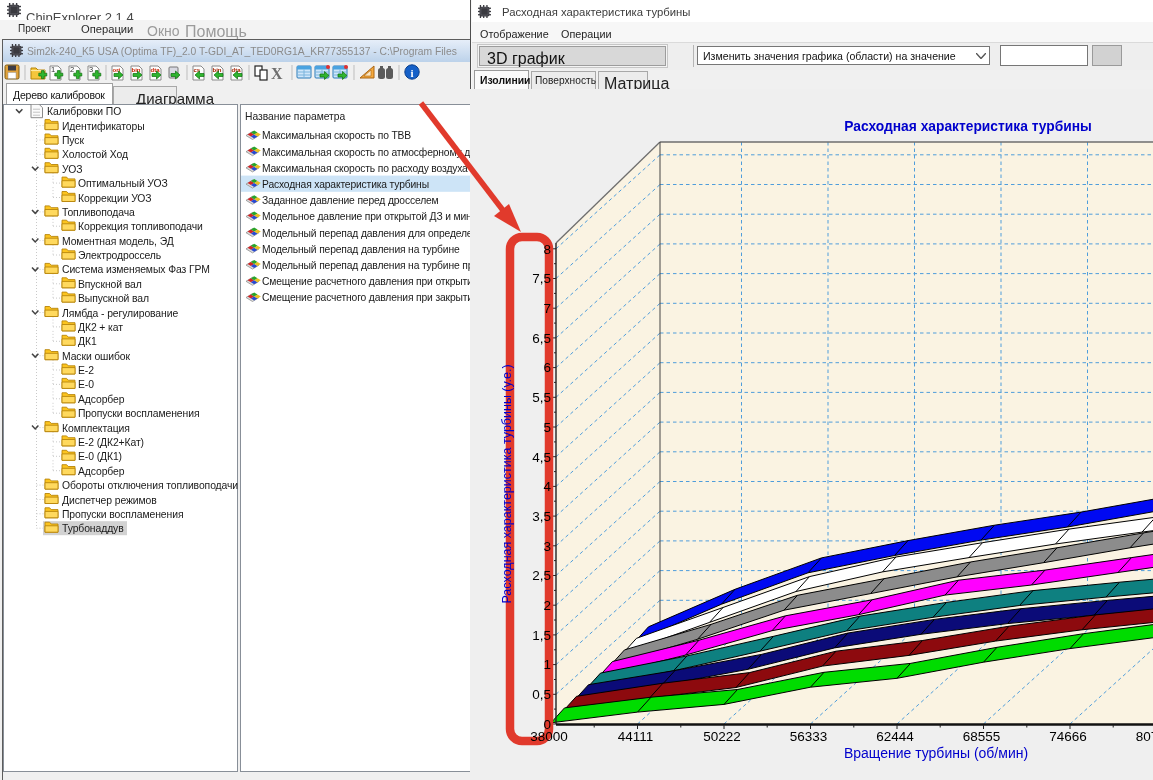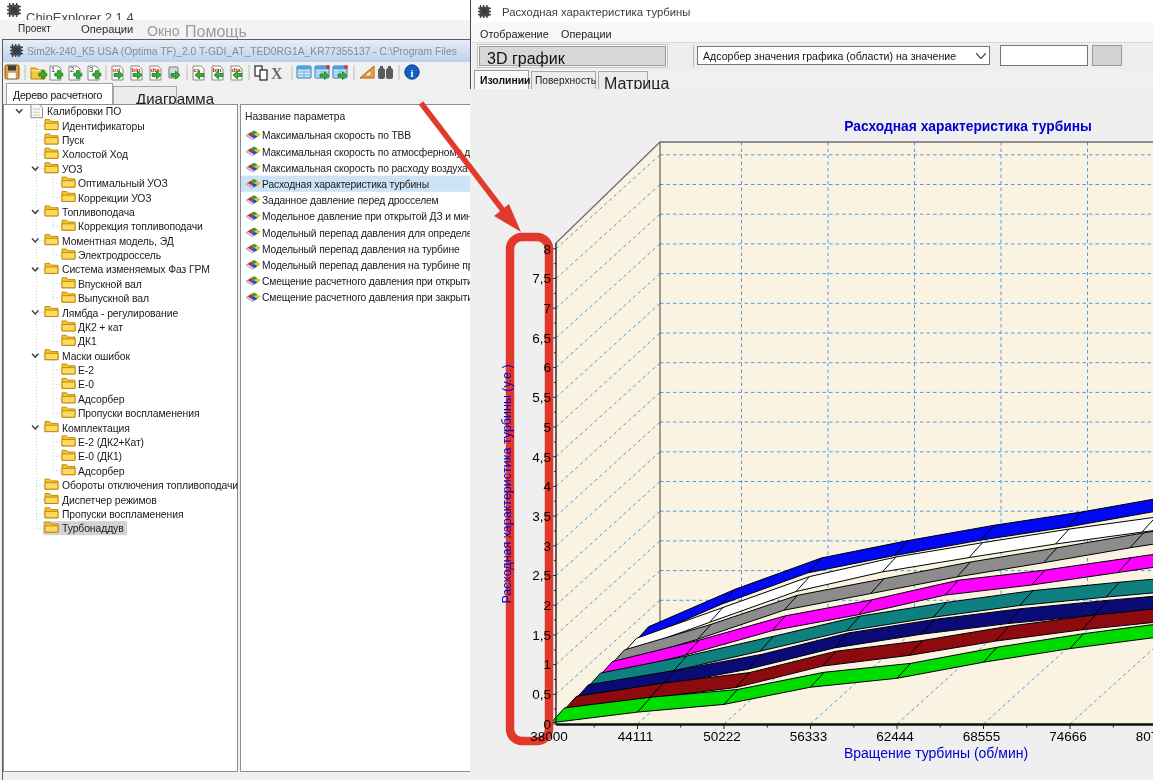--- a/index.html
+++ b/index.html
@@ -114,21 +114,21 @@
     <line x1="187" y1="3" x2="187" y2="18" stroke="#bdbdbd"></line>
     <line x1="249" y1="3" x2="249" y2="18" stroke="#bdbdbd"></line>
     <line x1="292" y1="3" x2="292" y2="18" stroke="#bdbdbd"></line>
     <line x1="354" y1="3" x2="354" y2="18" stroke="#bdbdbd"></line>
     <line x1="399" y1="3" x2="399" y2="18" stroke="#bdbdbd"></line>
   </svg>
 <div class="abs" style="left:3px;top:84px;width:477px;height:20px;background:#f0f0f0"></div>
 <div class="abs" style="left:113px;top:86px;width:64px;height:18px;background:#ececec;border:1px solid #a8a8a8;border-bottom:none"></div>
 <div class="abs txt" style="left:136px;top:90px;font-size:15px;color:#222">Диаграмма</div>
 <div class="abs" style="left:6px;top:83px;width:107px;height:21px;background:#ffffff;border:1px solid #a0a0a0;border-bottom:none"></div>
-<div class="abs txt" style="left:13px;top:89px;font-size:10.5px;letter-spacing:-0.2px;color:#111">Дерево расчетного</div>
+<div class="abs txt" style="left:13px;top:89px;font-size:10.5px;letter-spacing:-0.2px;color:#111">Дерево калибровок</div>
 <div class="abs" style="left:3px;top:104px;width:235px;height:668px;background:#fff;border:1px solid #888f98"></div>
 <div class="abs" style="left:240px;top:104px;width:233px;height:668px;background:#fff;border:1px solid #888f98"></div>
 <svg class="abs" style="left:3px;top:104px" width="235" height="668" viewBox="0 0 235 668">
     <g stroke="#c9c9c9" stroke-width="1" stroke-dasharray="1,2">
       <line x1="33.5" y1="16" x2="33.5" y2="424.2"></line>
       <line x1="33.5" y1="21.6" x2="41" y2="21.6"></line>
       <line x1="33.5" y1="36.0" x2="41" y2="36.0"></line>
       <line x1="33.5" y1="50.3" x2="41" y2="50.3"></line>
       <line x1="33.5" y1="64.7" x2="41" y2="64.7"></line>
       <line x1="50" y1="79.1" x2="58" y2="79.1"></line>
@@ -384,21 +384,21 @@
   </svg>
 <div class="abs txt" style="left:502px;top:6px;font-size:11.3px;color:#3c3c3c">Расходная характеристика турбины</div>
 <div class="abs txt" style="left:480px;top:28px;font-size:10.8px;color:#1e1e1e">Отображение</div>
 <div class="abs txt" style="left:561px;top:28px;font-size:10.8px;color:#1e1e1e">Операции</div>
 <div class="abs" style="left:472px;top:42px;width:681px;height:28px;background:#eeeeee;border-top:1px solid #dadada"></div>
 <div class="abs" style="left:477px;top:44px;width:191px;height:24px;background:#f4f4f4;border:1px solid #c6c6c6"></div>
 <div class="abs" style="left:479px;top:46px;width:187px;height:20px;background:#d8d8d8;border:1px solid #9c9c9c"></div>
 <div class="abs txt" style="left:487px;top:50px;font-size:16px;color:#111">3D график</div>
 <div class="abs" style="left:693px;top:45px;width:1px;height:22px;background:#b5b5b5"></div>
 <div class="abs" style="left:697px;top:46px;width:293px;height:19px;background:#fff;border:1px solid #767676"></div>
-<div class="abs txt" style="left:703px;top:50px;font-size:10.6px;color:#111">Адсорбер значения графика (области) на значение</div>
+<div class="abs txt" style="left:703px;top:50px;font-size:10.6px;color:#111">Изменить значения графика (области) на значение</div>
 <svg class="abs" style="left:976px;top:53px" width="10" height="6">
     <path d="M0 0 l5 5.5 5-5.5" fill="none" stroke="#555" stroke-width="1.4"></path>
   </svg>
 <div class="abs" style="left:1000px;top:45px;width:88px;height:21px;background:#fff;border:1px solid #767676"></div>
 <div class="abs" style="left:1092px;top:45px;width:30px;height:21px;background:#d2d2d2;border:1px solid #9a9a9a"></div>
 <div class="abs" style="left:472px;top:70px;width:681px;height:19px;background:#f0f0f0"></div>
 <div class="abs" style="left:531px;top:71px;width:65px;height:18px;background:#ececec;border:1px solid #a8a8a8;border-bottom:none"></div>
 <div class="abs txt" style="left:535px;top:75px;font-size:10.2px;color:#222">Поверхность</div>
 <div class="abs" style="left:598px;top:71px;width:50px;height:18px;background:#ececec;border:1px solid #a8a8a8;border-bottom:none"></div>
 <div class="abs txt" style="left:604px;top:75px;font-size:16px;color:#222">Матрица</div>

